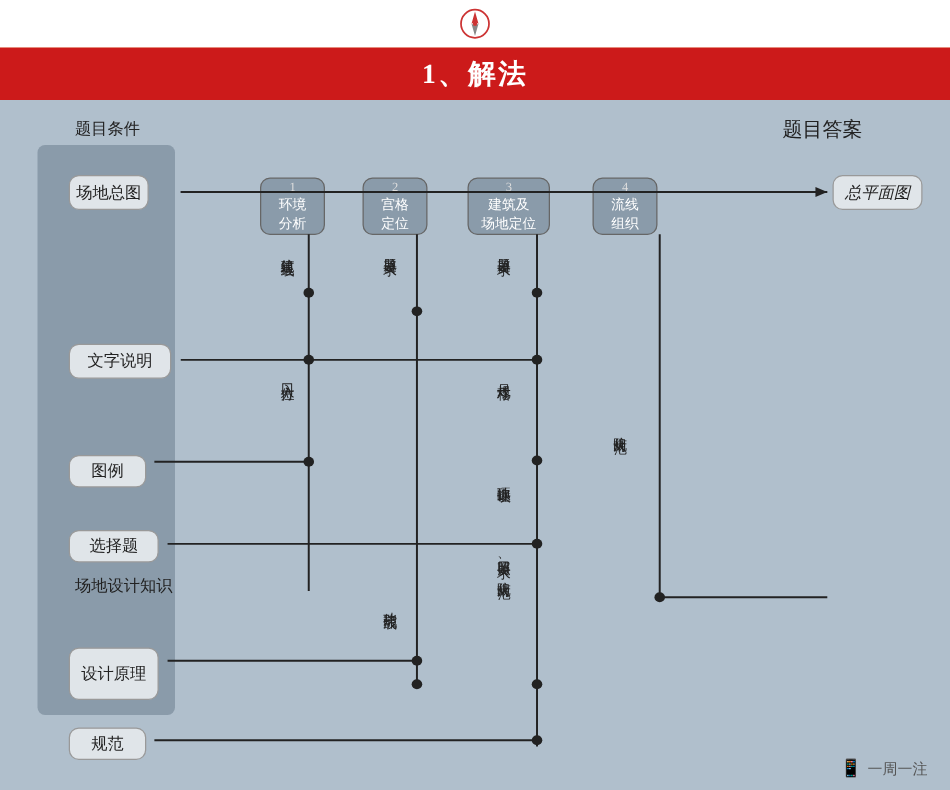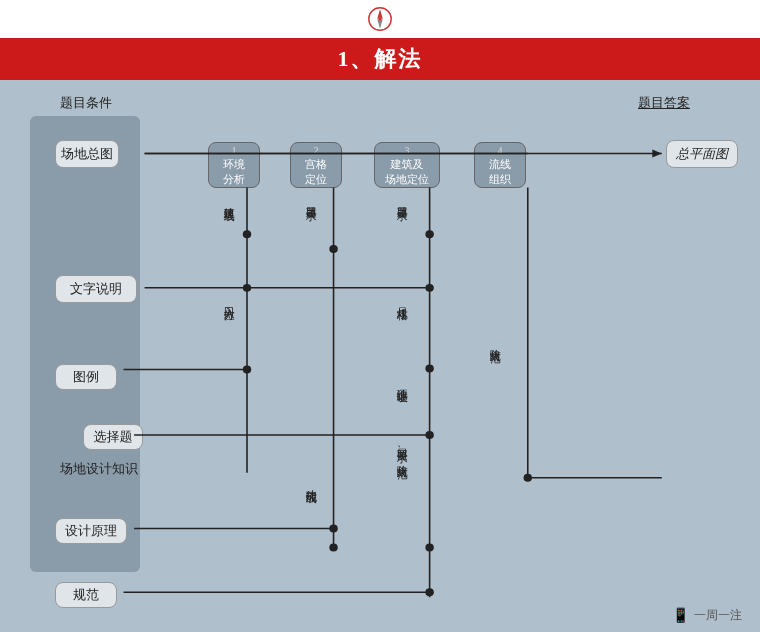--- a/index.html
+++ b/index.html
@@ -56,23 +56,22 @@
       position: absolute;
       top: 14px;
       left: 60px;
       font-size: 13px;
       color: #222;
     }
     .label-daan {
       position: absolute;
       top: 14px;
       right: 70px;
-      font-size: 13px;
-      color: #222;
-      text-decoration: underline;
+      font-size: 16px;
+      color: #222;
     }
     .label-zhishi {
       position: absolute;
       top: 380px;
       left: 60px;
       font-size: 13px;
       color: #222;
     }
 
     
@@ -193,25 +192,25 @@
   <div class="main-area">
 
     <span class="label-tiaojian">题目条件</span>
     <span class="label-daan">题目答案</span>
 
     <div class="left-panel"></div>
 
     <div class="node-box" style="top:60px; left:55px; width:64px; height:28px;">场地总图</div>
     <div class="node-box" style="top:195px; left:55px; width:82px; height:28px;">文字说明</div>
     <div class="node-box" style="top:284px; left:55px; width:62px; height:26px;">图例</div>
-    <div class="node-box" style="top:344px; left:55px; width:60px; height:26px;margin-left:28px;">选择题</div>
+    <div class="node-box" style="top:344px; left:55px; width:72px; height:26px;">选择题</div>
 
     <span class="label-zhishi">场地设计知识</span>
 
-    <div class="node-box" style="top:438px; left:55px; width:72px; height:26px;">设计原理</div>
+    <div class="node-box" style="top:438px; left:55px; width:72px; height:42px;">设计原理</div>
     <div class="node-box" style="top:502px; left:55px; width:62px; height:26px;">规范</div>
 
     <div class="step-box" style="top:62px; left:208px; width:52px; height:46px;">
       <span class="step-num">1</span>
       <span>环境<br>分析</span>
     </div>
     <div class="step-box" style="top:62px; left:290px; width:52px; height:46px;">
       <span class="step-num">2</span>
       <span>宫格<br>定位</span>
     </div>

